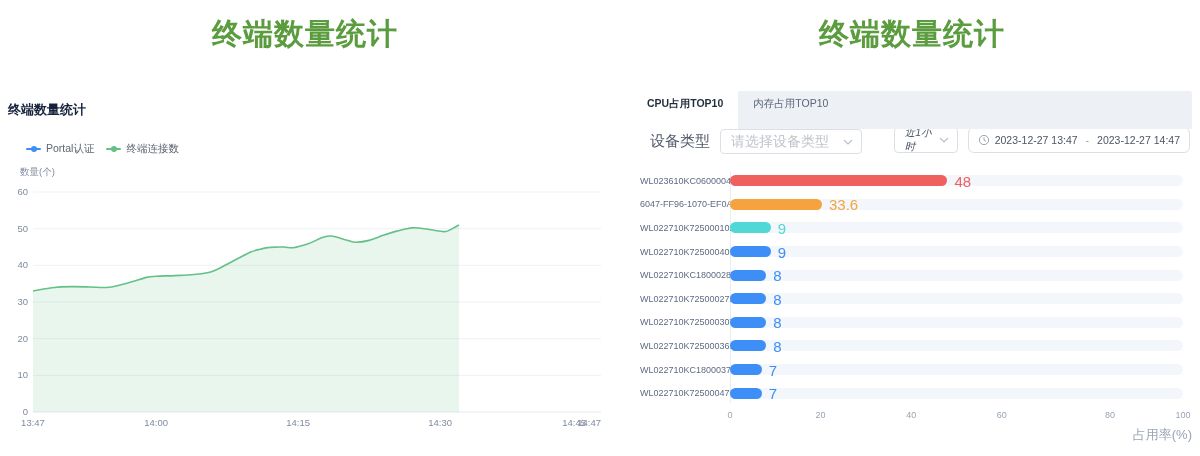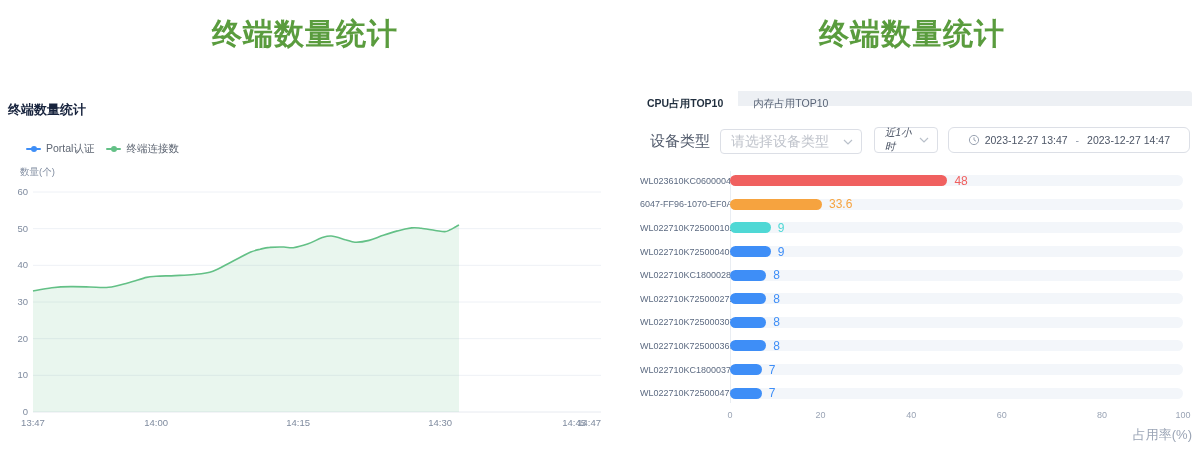--- a/index.html
+++ b/index.html
@@ -26,49 +26,49 @@
     left:4.5px; top:-2px; background:inherit;
   }
   .legend-label { font-size:10.5px; color:#5e6673; }
   .controls { position:absolute; top:127px; right:10px; display:flex; gap:10px; }
   .select, .date-range {
     height:26px; border:1px solid #dcdfe6; border-radius:4px; background:#fff;
     display:flex; align-items:center; font-size:10.5px; color:#4c5566;
   }
   .select { padding:0 8px 0 10px; justify-content:space-between; }
   #time-range-select { width:64px;font-style:italic; }
-  .date-range { padding:0 19px; gap:5px;border-radius:6px; }
+  .date-range { padding:0 9px; gap:5px;border-radius:6px; }
   .date-sep { color:#8f98a8; margin:0 3px; }
   .chev { flex:none; }
   #line-chart { position:absolute; left:0; top:160px; }
 
   
   .tabbar {
-    position:absolute; left:632px; top:91px; width:560px; height:15px;
+    position:absolute; left:632px; top:91px; width:560px; height:38px;
     background:#edf0f4; border-radius:3px 3px 0 0; display:flex; align-items:stretch;
   }
   .tab {
     padding:0 15px; line-height:25px; font-size:10.5px; color:#5a6577; cursor:pointer; white-space:nowrap;
   }
   .tab.active { background:#ffffff; color:#1f2d3d; font-weight:bold; }
   .filter-row { position:absolute; left:650px; top:129px; display:flex; align-items:center; gap:10px; }
   .filter-label { font-size:15px; color:#515a6b; }
   #device-type-select { width:142px; height:25px; }
   .placeholder { color:#c0c4cc; font-size:14px; }
 
   #bar-chart { position:absolute; left:640px; top:169px; width:552px; }
   .bar-rows { position:relative; }
   .bar-axis { position:absolute; left:90px; top:2px; bottom:2px; width:1px; background:#e9edf2; }
   .bar-row { display:flex; align-items:center; height:23.6px; position:relative; }
   .bar-label {
     width:90px; padding-right:7px; text-align:right; font-size:9px; color:#5d6b82; white-space:nowrap;
   }
   .bar-track { position:relative; height:11px; width:453px; background:#f3f6fa; border-radius:6px; }
   .bar-fill { height:11px; border-radius:6px; }
-  .bar-value { position:absolute; top:50%; transform:translateY(-50%); font-size:12px; white-space:nowrap; }
+  .bar-value { position:absolute; top:50%; transform:translateY(-50%); font-size:15px; white-space:nowrap; }
   .bar-ticks { position:relative; height:12px; margin-left:90px; margin-top:5px; font-size:9px; color:#9aa4b5; }
   .bar-ticks span { position:absolute; transform:translateX(-50%); }
   .bar-xname { text-align:right; font-size:13px; color:#9aa4b5; margin-top:4px; width:552px; }
 </style>
 </head>
 <body>
 
 <h1 id="left-main-title" class="main-title">终端数量统计</h1>
 
 <div class="card-title">终端数量统计</div>
@@ -217,17 +217,17 @@
           <div class="bar-fill" style="width: 31.71px; background: rgb(62, 142, 247);"></div>
           <span class="bar-value" style="color: rgb(62, 142, 247); left: 38.71px;">7</span>
         </div>
       </div>
     </div>
     <div class="bar-ticks">
       <span style="left: 0px;">0</span>
       <span style="left: 90.6px;">20</span>
       <span style="left: 181.2px;">40</span>
       <span style="left: 271.8px;">60</span>
-      <span style="left: 372px;">80</span>
+      <span style="left: 380px;">80</span>
       <span style="left: 453px;">100</span>
     </div>
     <div class="bar-xname">占用率(%)</div>
   </div>
 
 </body></html>

